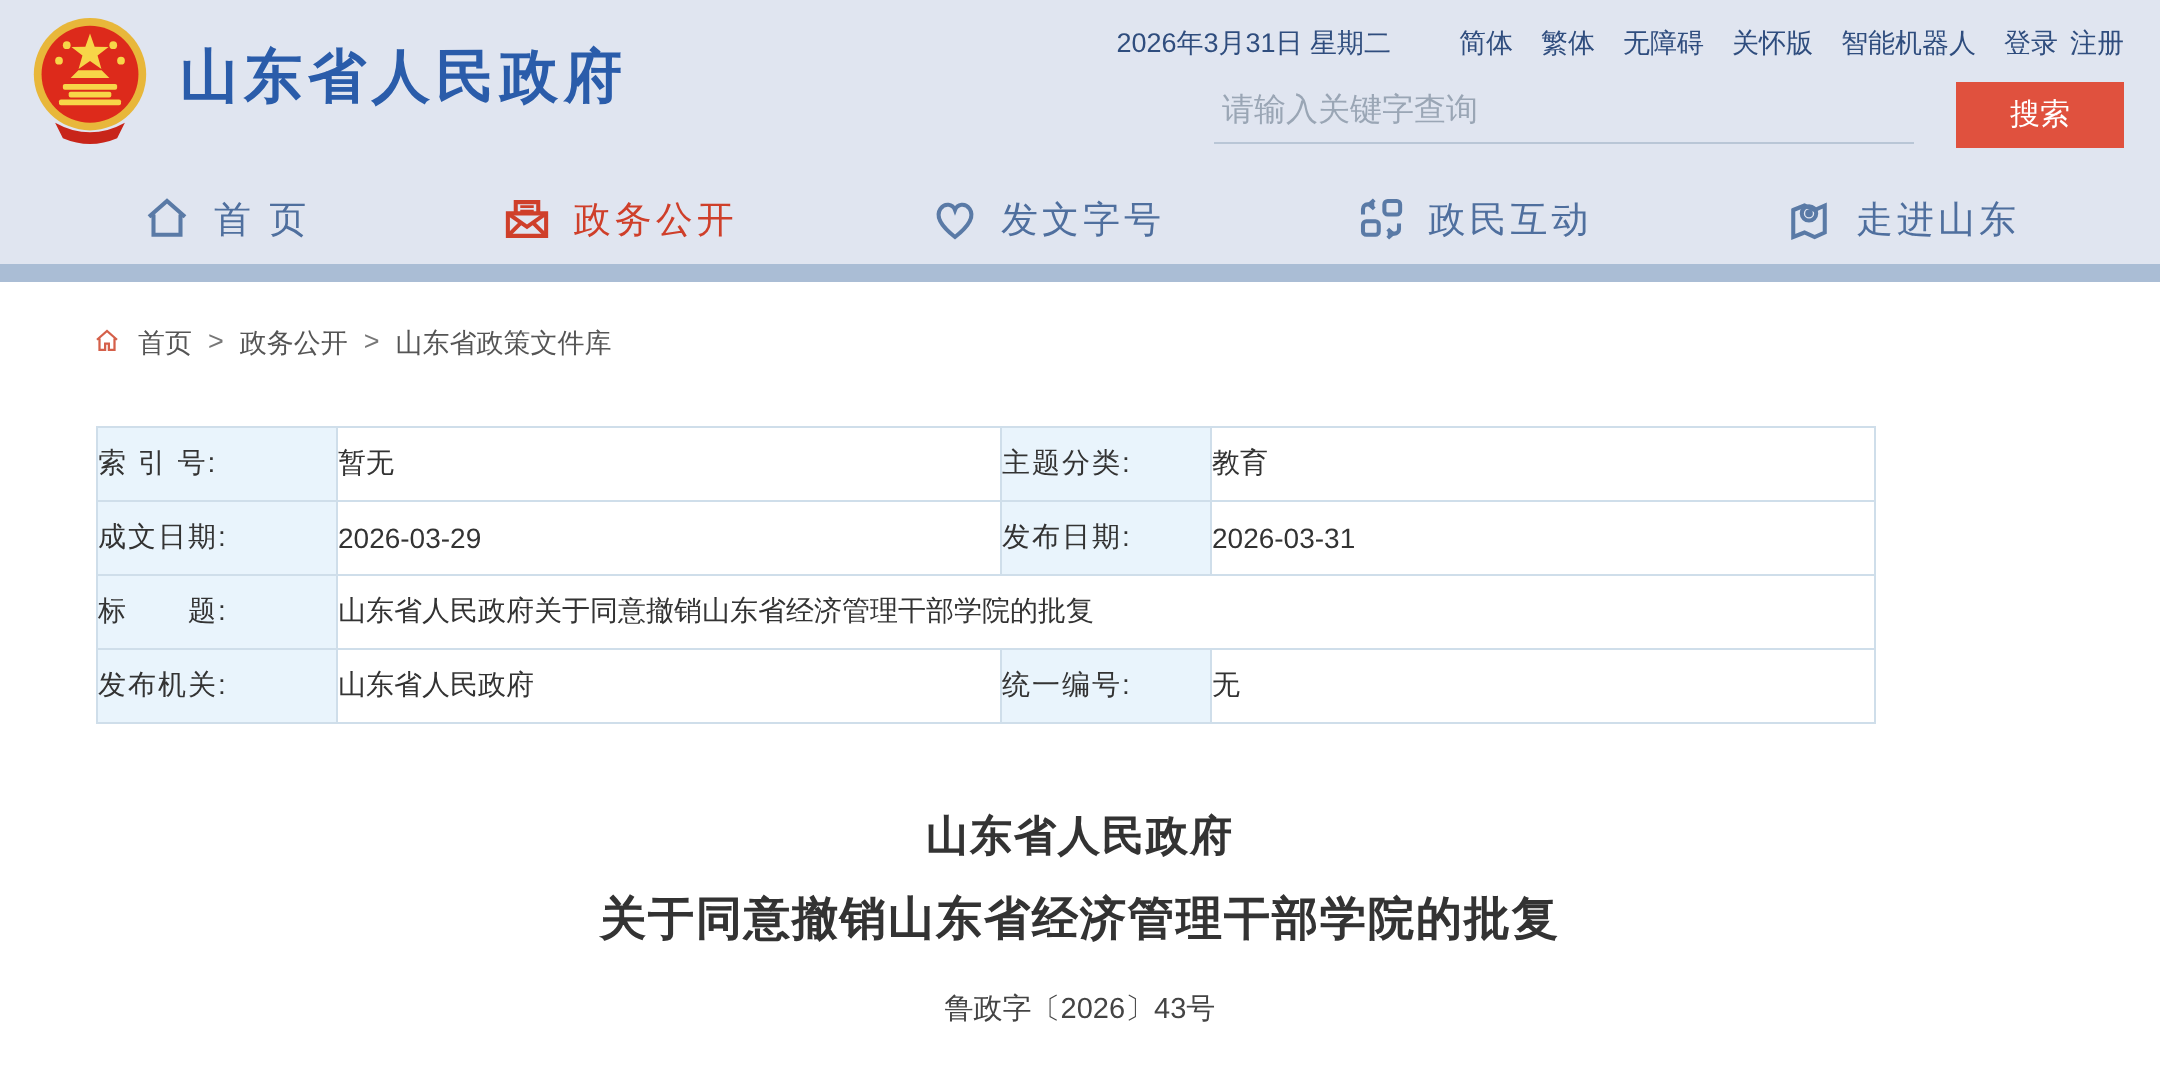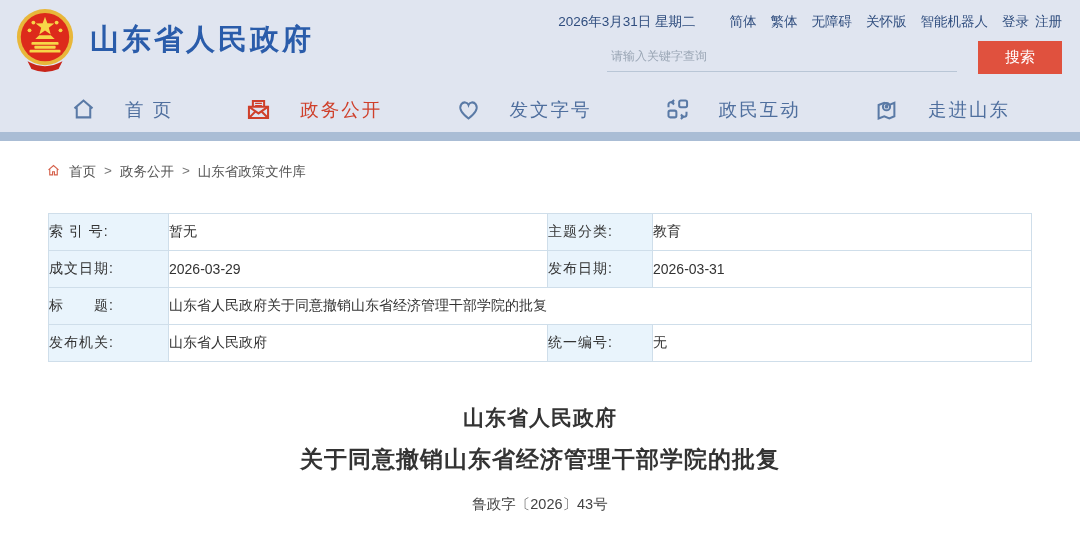--- a/index.html
+++ b/index.html
@@ -14,45 +14,45 @@
   .site-subtitle { color:#2a5caa; font-size:14.5px; font-weight:bold; letter-spacing:1px; margin-top:4px; }
 
   .top-links { position:absolute; top:13px; right:18px; font-size:13.5px; color:#2f4d7e;
     display:flex; gap:14px; align-items:center; }
   .top-links .date { margin-right:20px; }
   .top-links span { cursor:pointer; }
   .top-links .tight { margin-left:-8px; }
 
   .search-row { position:absolute; top:41px; right:18px; width:455px; height:33px; }
   .search-input { position:absolute; left:0; top:0; width:350px; height:31px; border:none;
-    border-bottom:1px solid #b9c6d6; background:transparent; font-size:12px; color:#1d4ed8;
+    border-bottom:1px solid #b9c6d6; background:transparent; font-size:16px; color:#1d4ed8;
     padding:0 4px; outline:none; }
   .search-input::placeholder { color:#9aa6b5; }
   .search-btn { position:absolute; right:0; top:0; width:84px; height:33px; background:#e0513e;
     color:#fff; border:none; font-size:15px; cursor:pointer; }
 
   
   .nav { background:#e0e5f0; height:46px; display:flex; align-items:center;
     justify-content:space-between; padding:0 70px; }
-  .nav-item { display:flex; align-items:center; gap:28px; color:#4f6f9e; font-size:18.5px;
+  .nav-item { display:flex; align-items:center; gap:10px; color:#4f6f9e; font-size:18.5px;
     letter-spacing:2px; cursor:pointer; }
   .nav-item svg { width:27px; height:27px; stroke:#5a7aa6; fill:none; stroke-width:1.8; }
   .nav-item.active { color:#cf3f2a; }
   .nav-item.active svg { stroke:#cf3f2a; }
   .nav-strip { height:9px; background:#aabdd5; }
 
   
   .content { background:#fff; }
   .breadcrumb { display:flex; gap:8px; margin:22px 0 0 46px;
     font-size:13.5px; color:#555; }
   .breadcrumb svg { width:15px; height:15px; stroke:#d5604a; fill:none; stroke-width:1.8; }
   .breadcrumb a { color:#555; text-decoration:none; cursor:pointer; }
   .crumb-sep { color:#777; }
 
-  table.meta { border-collapse:collapse; table-layout:fixed; width:984px;
+  table.meta { border-collapse:collapse; table-layout:fixed; width:890px;
     margin:32px 0 0 48px; font-size:14px; color:#333; }
   table.meta td { border:1px solid #cfdeea; height:37px; padding:0; }
   td.lbl { background:#e9f4fc; padding-left:18px; width:120px; letter-spacing:1px; }
   td.lbl2 { width:105px; }
   td.val { padding-left:24px; background:#fff; }
   .red-text { color:#e05c52; }
 
   .doc-head { text-align:center; margin-top:42px; color:#333; }
   .doc-title1 { font-size:21px; font-weight:bold; letter-spacing:1px; }
   .doc-title2 { font-size:23px; font-weight:bold; letter-spacing:1px; margin-top:12px; }

